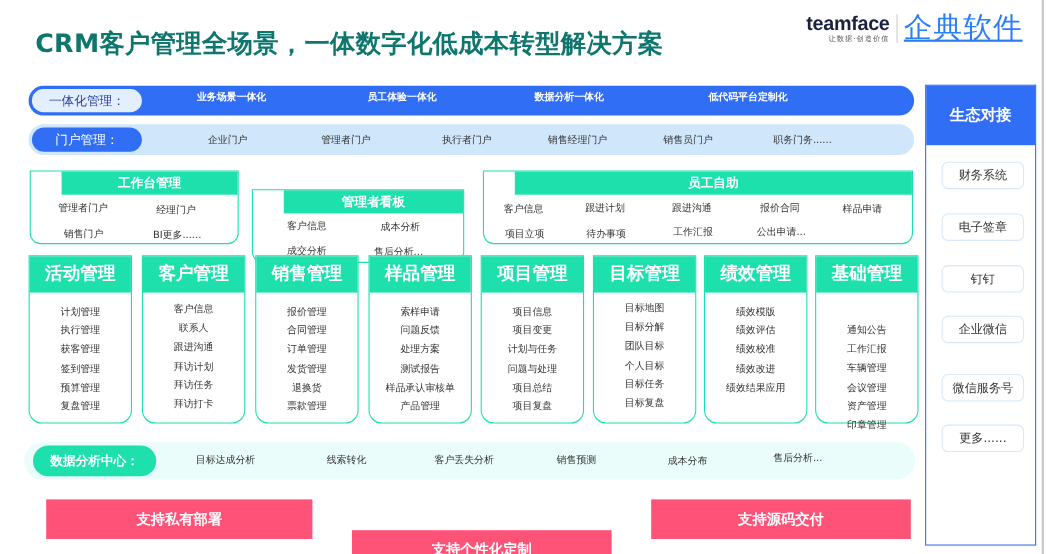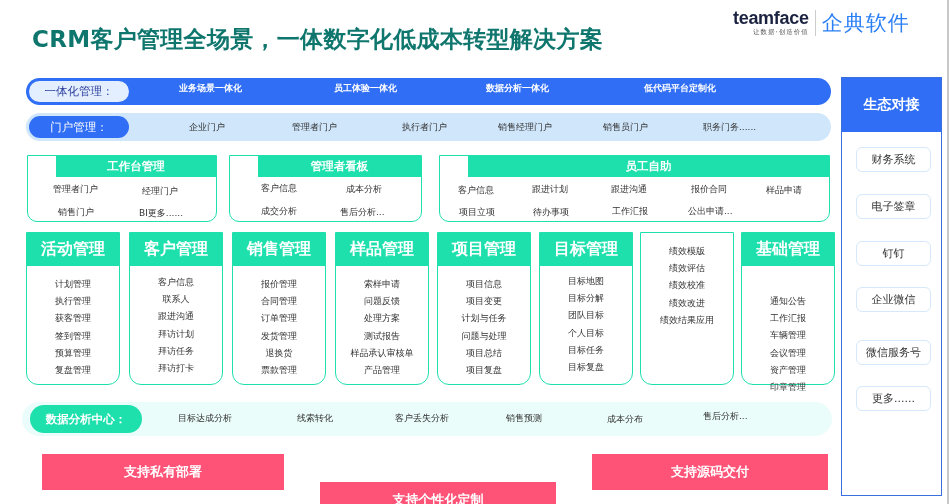--- a/index.html
+++ b/index.html
@@ -5,21 +5,21 @@
   * { box-sizing: border-box; margin: 0; padding: 0; }
   html, body { width: 951px; height: 504px; background: #ffffff; overflow: hidden; }
   body { position: relative; font-family: "DejaVu Sans", "Liberation Sans", sans-serif; color: #333; }
 
   .title { position: absolute; left: 32px; top: 24px; font-size: 23px; font-weight: bold; color: #0f766e; letter-spacing: 0.3px; white-space: nowrap; }
   .brand { position: absolute; left: 733px; top: 8px; display: flex; align-items: center; }
   .brand-left { display: flex; flex-direction: column; align-items: flex-end; }
   .brand-en { font-family: "Liberation Sans", sans-serif; font-size: 18px; font-weight: bold; color: #1a2240; letter-spacing: -0.3px; line-height: 20px; }
   .brand-slogan { font-size: 6.5px; color: #555; letter-spacing: 1px; line-height: 9px; }
   .brand-divider { width: 1px; height: 26px; background: #ccc; margin: 0 6px 0 6px; }
-  .brand-cn { font-size: 21px; color: #2b7ff5; letter-spacing: 1px; }
+  .brand-cn { font-size: 26px; color: #2b7ff5; letter-spacing: 1px; text-decoration: underline; }
   .right-edge { position: absolute; left: 947px; top: 0; width: 2px; height: 504px; background: #c8c8c8; }
 
   .bar { position: absolute; border-radius: 14px; display: flex; align-items: center; }
   .bar-1 { left: 26px; top: 78px; width: 805px; height: 27px; background: #2f6ef5; }
   .bar-2 { left: 26px; top: 113px; width: 805px; height: 28px; background: #cfe6fb; }
   .bar-label { position: absolute; left: 3px; top: 3px; height: 21px; width: 100px; border-radius: 11px; display: flex; align-items: center; justify-content: center; font-size: 11.5px; }
   .bar-1 .bar-label { background: #e3efff; color: #2c3e9c; }
   .bar-2 .bar-label { background: #2f6ef5; color: #fff; height: 22px; }
   .bar-item { position: absolute; top: 0; height: 100%; display: flex; align-items: center; font-size: 9px; white-space: nowrap; }
   .bar-1 .bar-item { color: #fff; font-weight: bold; top: -3px; }
@@ -81,21 +81,21 @@
 <div class="card top-card" style="left:27px; top:155px; width:190px; height:67px;">
   <div class="card-head">工作台管理</div>
   <div class="grid-items" style="left:0; top:0; width:100%; height:100%;">
     <span style="left:25px; top:27px">管理者门户</span>
     <span style="left:114px; top:29px">经理门户</span>
     <span style="left:30px; top:50px">销售门户</span>
     <span style="left:111px; top:51px">BI更多......</span>
   </div>
 </div>
 
-<div class="card top-card" style="left:229px; top:155px; width:193px; height:67px;">
+<div class="card top-card" style="left:229px; top:172px; width:193px; height:67px;">
   <div class="card-head">管理者看板</div>
   <div class="grid-items" style="left:0; top:0; width:100%; height:100%;">
     <span style="left:31px; top:26px">客户信息</span>
     <span style="left:116px; top:27px">成本分析</span>
     <span style="left:31px; top:49px">成交分析</span>
     <span style="left:110px; top:50px">售后分析...</span>
   </div>
 </div>
 
 <div class="card top-card" style="left:439px; top:155px; width:391px; height:67px;">
@@ -179,20 +179,21 @@
     <span>目标地图</span>
     <span>目标分解</span>
     <span>团队目标</span>
     <span>个人目标</span>
     <span>目标任务</span>
     <span>目标复盘</span>
   </div>
 </div>
 
 <div class="mod" style="left:640px; width:94px;">
+  <div class="card-head">绩效管理</div>
   <div class="mod-list" style="margin-top:10px;">
     <span>绩效模版</span>
     <span>绩效评估</span>
     <span>绩效校准</span>
     <span>绩效改进</span>
     <span>绩效结果应用</span>
   </div>
 </div>
 
 <div class="mod" style="left:741px; width:94px;">

